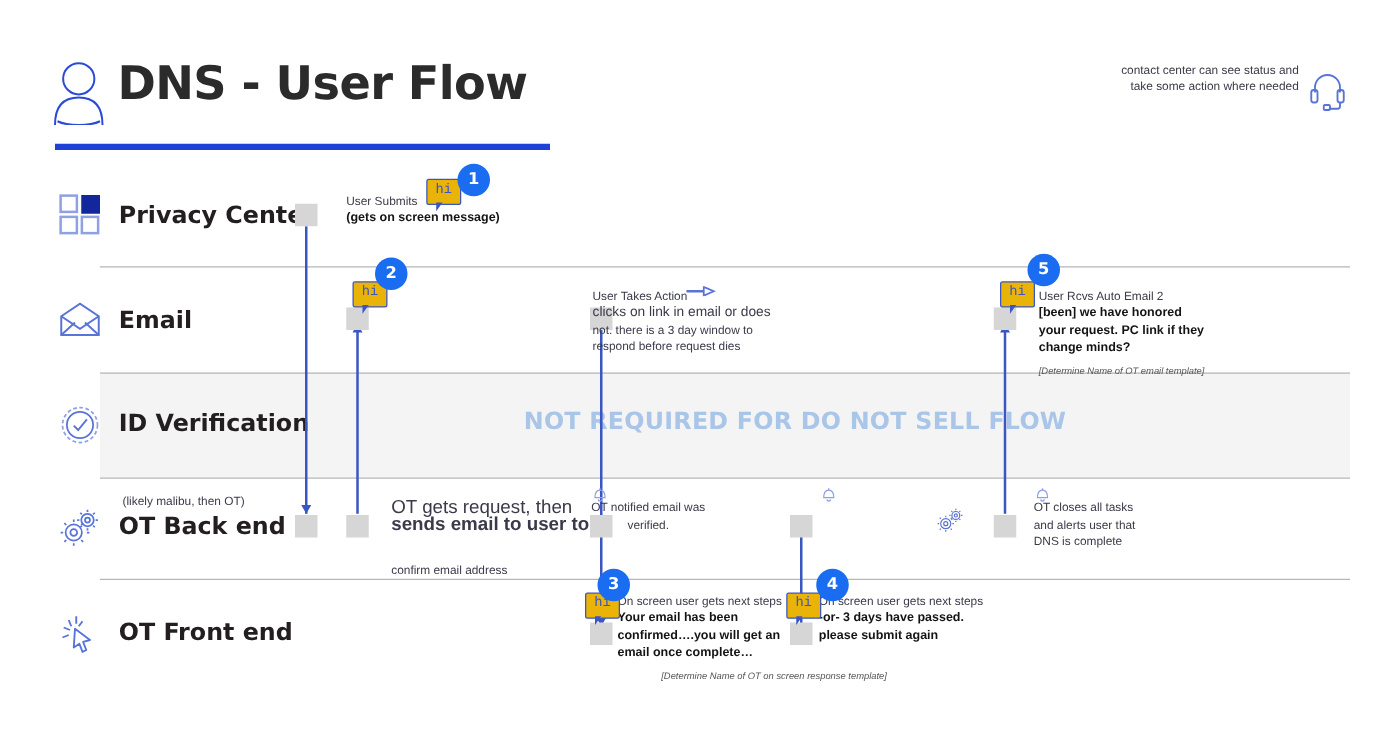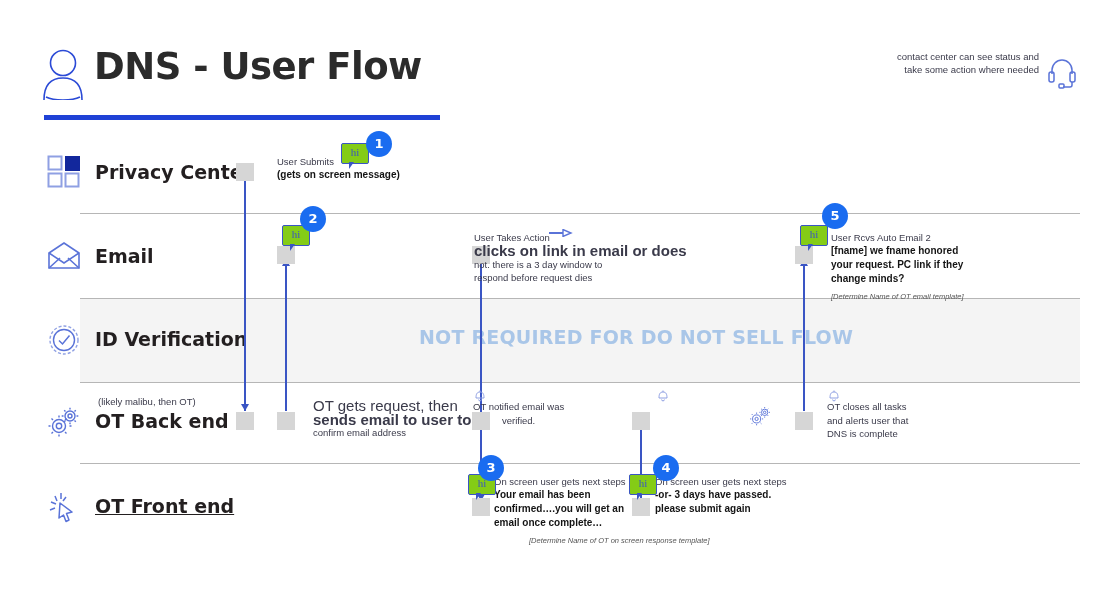--- a/index.html
+++ b/index.html
@@ -55,23 +55,23 @@
     border-bottom:7px solid #3a55c4;}
 
   
   .callout{position:absolute;}
   .co-head{font-size:9.5px;color:#3a3a4a;line-height:13px;white-space:nowrap;}
   .co-body{font-size:10px;font-weight:bold;color:#141414;line-height:14px;}
   .co-note{font-size:7.5px;font-style:italic;color:#555;line-height:11px;}
 
   
   .hi-bubble{position:absolute;width:26px;height:19px;
-    border:1.3px solid #3a55c4;background:#84cc16;border-radius:2px;
+    border:1.3px solid #3a55c4;background:#eab308;border-radius:2px;
     font-size:11px;color:#3a55c4;line-height:17px;text-align:center;
-    font-family:Liberation Serif, serif;}
+    font-family:Liberation Mono, monospace;}
   .hi-tail{position:absolute;width:0;height:0;
     border-left:5px solid #3a55c4;border-bottom:7px solid transparent;}
 
   
   .badge{position:absolute;width:26px;height:26px;border-radius:50%;
     background:#1a6cf0;color:#fff;font-family:"DejaVu Sans", sans-serif;
     font-weight:bold;font-size:13px;line-height:26px;text-align:center;}
 
   .watermark{
     position:absolute;left:419px;top:326px;
@@ -147,21 +147,21 @@
   </svg>
   <div class="lane-sub" style="top:396px;">(likely malibu, then OT)</div>
   <div class="lane-label" style="top:410px;">OT Back end</div>
 
   <svg class="lane-icon" style="top:490px;" viewBox="0 0 34 34">
     <g fill="none" stroke="#5a73d8" stroke-width="1.5">
       <path d="M8 6 L10 11 M4 12 L9 14 M14 3 L14 9 M19 7 L16 11 M3 20 L8 18"></path>
       <path d="M13 13 L25 22 L19.5 23.5 L22 30 L19 31.5 L16.5 25 L12 28 Z" stroke-linejoin="round"></path>
     </g>
   </svg>
-  <div class="lane-label" style="top:495px;text-decoration:underline;">OT Front end</div>
+  <div class="lane-label" style="top:495px;">OT Front end</div>
 
   <div class="watermark">NOT REQUIRED FOR DO NOT SELL FLOW</div>
 
   <div class="vline" style="left:244px;top:181px;height:230px;"></div>
   <div class="arrow-dn" style="left:241px;top:404px;"></div>
 
   <div class="vline" style="left:285px;top:264px;height:147px;"></div>
   <div class="arrow-up" style="left:282px;top:259px;"></div>
 
   <div class="vline" style="left:480px;top:264px;height:237px;"></div>
@@ -194,44 +194,44 @@
   <div class="hi-bubble" style="left:341px;top:143px;"><span>hi</span></div>
   <div class="hi-tail" style="left:349px;top:162px;"></div>
   <div class="badge" style="left:366px;top:131px;">1</div>
 
   <div class="hi-bubble" style="left:282px;top:225px;"><span>hi</span></div>
   <div class="hi-tail" style="left:290px;top:244px;"></div>
   <div class="badge" style="left:300px;top:206px;">2</div>
 
   <div class="callout" style="left:474px;top:231px;">
     <div class="co-head">User Takes Action</div>
-    <div class="co-body" style="font-weight:bold;color:#3a3a4a;font-size:15px;line-height:13.5px;">clicks on link in email or does</div>
+    <div class="co-body" style="font-weight:normal;color:#3a3a4a;font-size:11px;line-height:13.5px;">clicks on link in email or does</div>
     <div class="co-body" style="font-weight:normal;color:#3a3a4a;font-size:9.5px;line-height:13.5px;">not. there is a 3 day window to</div>
     <div class="co-body" style="font-weight:normal;color:#3a3a4a;font-size:9.5px;line-height:13.5px;">respond before request dies</div>
   </div>
   <svg class="tinyarrow" style="left:549px;top:229px;" viewBox="0 0 24 8">
     <path d="M0 4 H14" stroke="#5a73d8" stroke-width="2" fill="none"></path>
     <path d="M14 0.5 L22 4 L14 7.5 Z" fill="none" stroke="#5a73d8" stroke-width="1.4"></path>
   </svg>
 
   <div class="callout" style="left:831px;top:231px;">
     <div class="co-head">User Rcvs Auto Email 2</div>
-    <div class="co-body">[fname] we fname honored</div>
+    <div class="co-body">[been] we have honored</div>
     <div class="co-body">your request. PC link if they</div>
     <div class="co-body">change minds?</div>
     <div class="co-note" style="margin-top:5px;">[Determine Name of OT email template]</div>
   </div>
   <div class="hi-bubble" style="left:800px;top:225px;"><span>hi</span></div>
   <div class="hi-tail" style="left:808px;top:244px;"></div>
   <div class="badge" style="left:822px;top:203px;">5</div>
 
   <div class="callout" style="left:313px;top:399px;">
     <div class="co-body" style="font-weight:normal;color:#3a3a4a;font-size:15px;line-height:13.5px;">OT gets request, then</div>
     <div class="co-body" style="font-weight:bold;color:#3a3a4a;font-size:15px;line-height:13.5px;">sends email to user to</div>
-    <div class="co-body" style="font-weight:normal;color:#3a3a4a;font-size:9.5px;line-height:13.5px;">confirm email address</div>
+    <div class="co-body" style="font-weight:normal;color:#3a3a4a;font-size:9.5px;line-height:13.5px;margin-top:24px;">confirm email address</div>
   </div>
 
   <svg class="bell" style="left:474px;top:389px;" viewBox="0 0 12 13">
     <path d="M2 9 C2 5 3 3 6 3 C9 3 10 5 10 9 Z" fill="none" stroke="#8fa0e3" stroke-width="1"></path>
     <path d="M4.6 10.5 a1.4 1.4 0 0 0 2.8 0" fill="none" stroke="#8fa0e3" stroke-width="1"></path>
     <path d="M6 3 V1.5" stroke="#8fa0e3" stroke-width="1"></path>
   </svg>
   <div class="callout" style="left:473px;top:400px;">
     <div class="co-body" style="font-weight:normal;color:#3a3a4a;font-size:9.5px;line-height:13.5px;">OT notified email was</div>
     <div class="co-body" style="font-weight:normal;color:#3a3a4a;font-size:9.5px;line-height:13.5px;text-align:center;">verified.</div>

